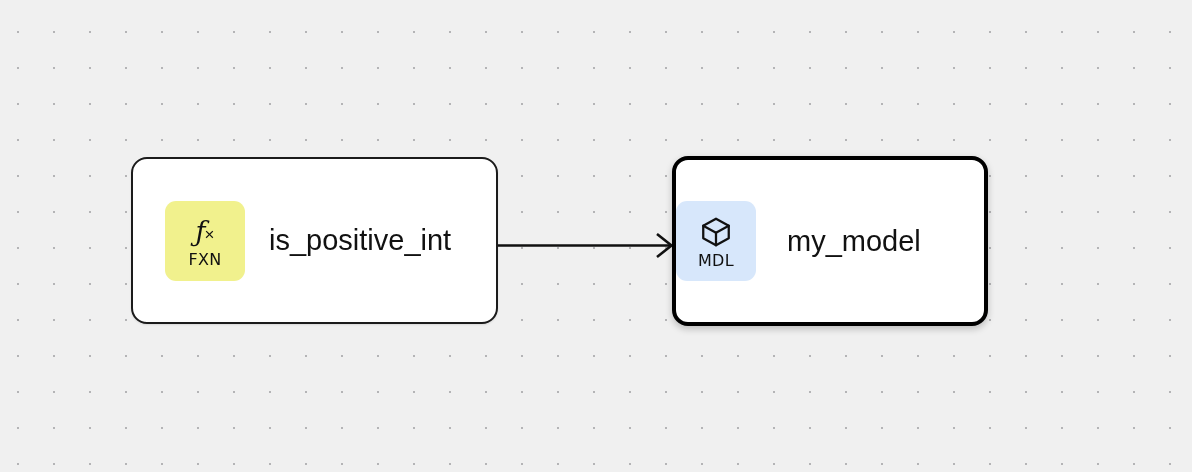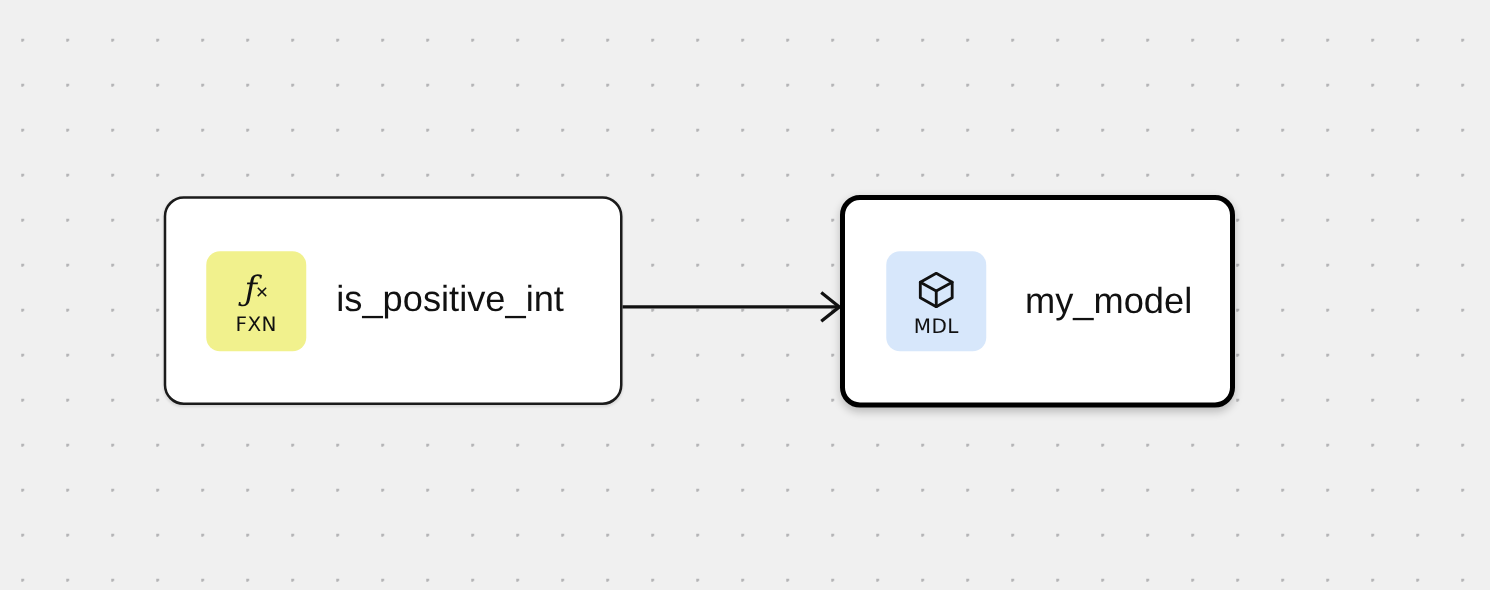--- a/index.html
+++ b/index.html
@@ -75,21 +75,20 @@
     align-items: center;
     justify-content: center;
     gap: 1px;
   }
   .badge-fxn {
     background: #f1f18d;
     margin-left: 32px;
   }
   .badge-mdl {
     background: #d7e7fb;
-    margin-left: 33px;
   }
 
   .badge-glyph {
     height: 36px;
     display: flex;
     align-items: center;
     justify-content: center;
     color: #111111;
   }
   .fx-glyph {

